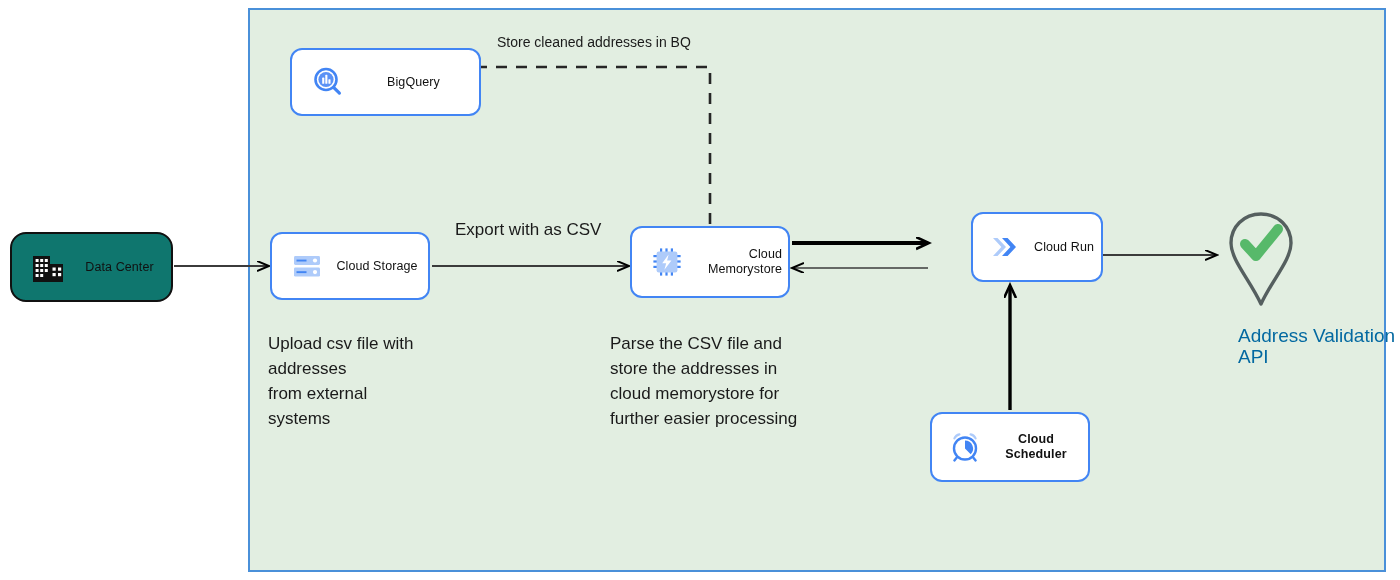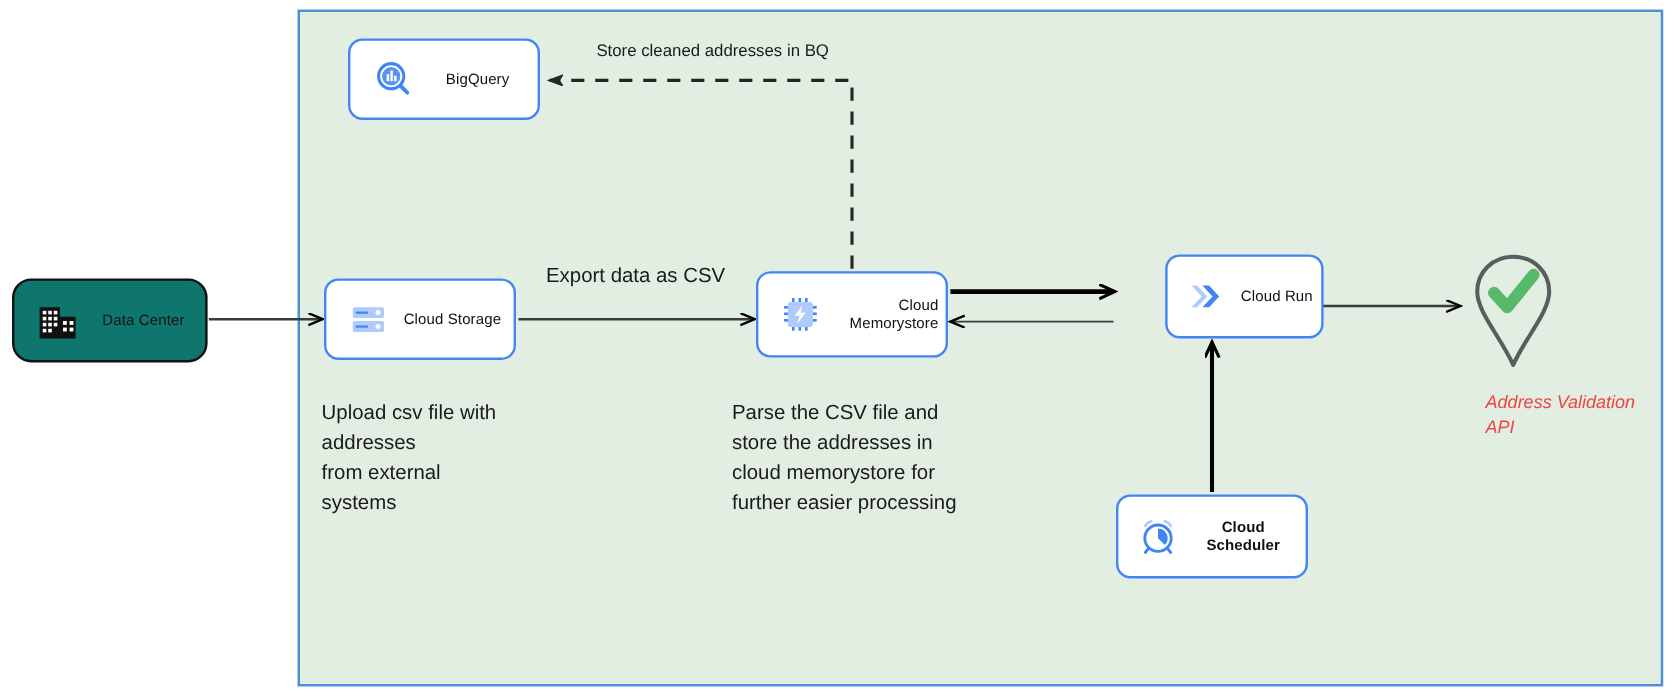--- a/index.html
+++ b/index.html
@@ -30,21 +30,21 @@
   }
 
   
   #node-datacenter{
     left:10px;top:232px;width:163px;height:70px;
     background:#0f766e;border:2.5px solid #111111;border-radius:16px;
   }
   #node-datacenter .ico{width:52px;margin-left:10px;}
   #node-datacenter .lbl{font-size:12.5px;}
 
-  #node-bigquery{left:290px;top:32px;width:160px;height:68px;}
+  #node-bigquery{left:290px;top:48px;width:191px;height:68px;}
   #node-bigquery .ico{width:52px;margin-left:10px;}
 
   #node-storage{left:270px;top:232px;width:160px;height:68px;}
   #node-storage .ico{width:50px;margin-left:10px;}
 
   #node-memorystore{left:630px;top:226px;width:160px;height:72px;}
   #node-memorystore .ico{width:50px;margin-left:10px;}
   #node-memorystore .lbl{text-align:right;padding-left:4px;}
 
   #node-cloudrun{left:971px;top:212px;width:132px;height:70px;}
@@ -53,21 +53,21 @@
   #node-scheduler{left:930px;top:412px;width:160px;height:70px;font-weight:bold;}
   #node-scheduler .ico{width:50px;margin-left:8px;}
 
   
   .free-text{position:absolute;color:#1a1a1a;white-space:pre-line;}
   #label-store-bq{left:497px;top:30px;font-size:14px;line-height:24px;}
   #label-export-csv{left:455px;top:218px;font-size:17px;line-height:24px;}
   #caption-upload{left:268px;top:331px;font-size:17px;line-height:25px;}
   #caption-parse{left:610px;top:331px;font-size:17px;line-height:25px;}
   #caption-periodic{left:1030px;top:347px;font-size:15px;line-height:22px;}
-  #label-avapi{left:1238px;top:325px;font-size:15px;line-height:21px;color:#ef4444;font-style:italic;}
+  #label-avapi{left:1238px;top:325px;font-size:19px;line-height:21px;color:#0369a1;}
 
   
   #node-addressapi{position:absolute;left:1220px;top:208px;width:82px;height:105px;}
 </style>
 </head>
 <body>
 
 <div class="canvas">
 
   <div class="gcp-container"></div>
@@ -225,21 +225,21 @@
 
   <div id="node-addressapi">
     <svg width="82" height="105" viewBox="0 0 82 105" xmlns="http://www.w3.org/2000/svg">
       <path d="M41,6 C23.5,6 11,19 11,35 C11,52 30,72 41,96 C52,72 71,52 71,35 C71,19 58.5,6 41,6 Z" fill="none" stroke="#555f5f" stroke-width="3.4" stroke-linejoin="round"></path>
       <path d="M25,36 L36,48 L58,21" fill="none" stroke="#57b96a" stroke-width="10" stroke-linecap="round" stroke-linejoin="round"></path>
     </svg>
   </div>
 
   <div class="free-text" id="label-store-bq">Store cleaned addresses in BQ</div>
 
-  <div class="free-text" id="label-export-csv">Export data as CSV</div>
+  <div class="free-text" id="label-export-csv">Export with as CSV</div>
 
   <div class="free-text" id="caption-upload">Upload csv file with
 addresses
 from external
 systems</div>
 
   <div class="free-text" id="caption-parse">Parse the CSV file and
 store the addresses in
 cloud  memorystore for
 further easier processing</div>

